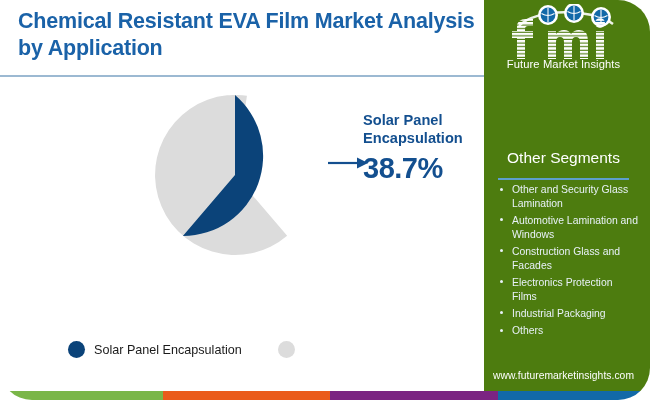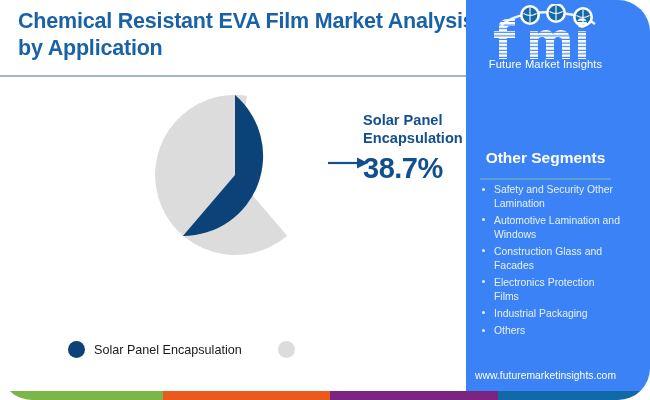--- a/index.html
+++ b/index.html
@@ -38,23 +38,23 @@
     width: 491px;
     height: 2px;
     background: #9cb9d2;
   }
 
   
   .sidebar {
     position: absolute;
     right: 0;
     top: 0;
-    width: 184px;
+    width: 166px;
     height: 391px;
-    background: #3b82f6;
+    background: #4d7c0f;
   }
   .logo-wrap {
     position: absolute;
     left: 0;
     top: 4px;
     width: 159px;
     height: 74px;
   }
   .logo-mark {
     position: absolute;
@@ -74,21 +74,21 @@
   }
 
   .sidebar-title {
     position: absolute;
     left: 0;
     top: 149px;
     width: 159px;
     text-align: center;
     color: #ffffff;
     font-size: 15.5px;
-    font-weight: bold;
+    font-weight: normal;
   }
   .sidebar-underline {
     position: absolute;
     left: 14px;
     top: 178px;
     width: 131px;
     height: 2px;
     background: #5d9fcd;
   }
   .seg-list {
@@ -284,21 +284,21 @@
         </defs>
         <rect x="0" y="12" width="126" height="46" fill="url(#stripe)" mask="url(#fmimask)"></rect>
       </svg>
       <div class="logo-tagline">Future Market Insights</div>
     </div>
 
     <div class="sidebar-title">Other Segments</div>
     <div class="sidebar-underline"></div>
 
     <ul class="seg-list">
-      <li><span class="bullet"></span><span>Safety and Security Other Lamination</span></li>
+      <li><span class="bullet"></span><span>Other and Security Glass Lamination</span></li>
       <li><span class="bullet"></span><span>Automotive Lamination and Windows</span></li>
       <li><span class="bullet"></span><span>Construction Glass and Facades</span></li>
       <li><span class="bullet"></span><span>Electronics Protection Films</span></li>
       <li><span class="bullet"></span><span>Industrial Packaging</span></li>
       <li><span class="bullet"></span><span>Others</span></li>
     </ul>
 
     <div class="site-url">www.futuremarketinsights.com</div>
   </div>
 

